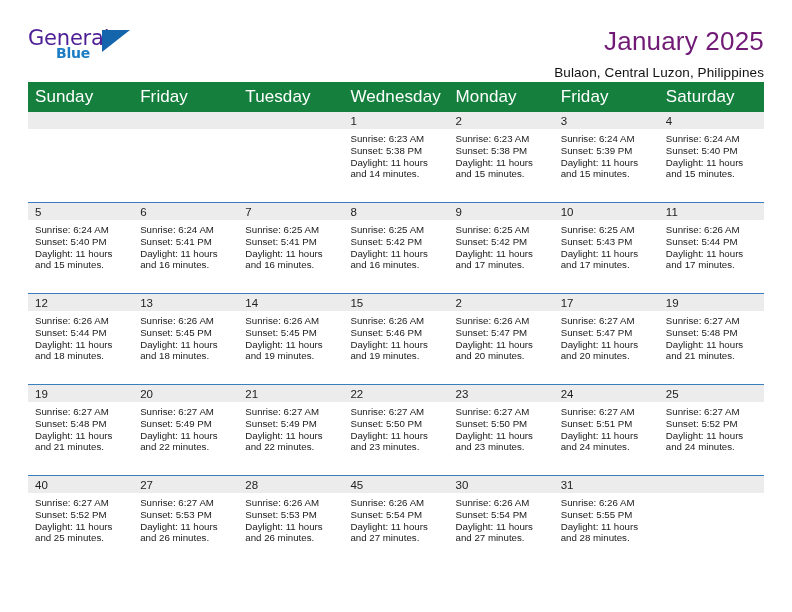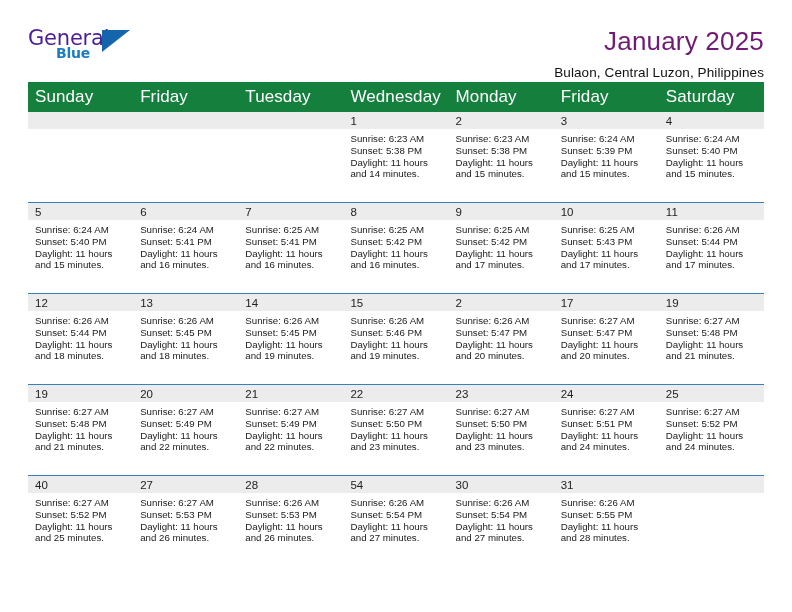--- a/index.html
+++ b/index.html
@@ -408,21 +408,21 @@
           </td>
           <td>
             <span class="daynum">28</span>
             <div class="dayinfo">
               <div class="sunrise">Sunrise: 6:26 AM</div>
               <div class="sunset">Sunset: 5:53 PM</div>
               <div class="daylight">Daylight: 11 hours and 26 minutes.</div>
             </div>
           </td>
           <td>
-            <span class="daynum">54</span>
+            <span class="daynum">45</span>
             <div class="dayinfo">
               <div class="sunrise">Sunrise: 6:26 AM</div>
               <div class="sunset">Sunset: 5:54 PM</div>
               <div class="daylight">Daylight: 11 hours and 27 minutes.</div>
             </div>
           </td>
           <td>
             <span class="daynum">30</span>
             <div class="dayinfo">
               <div class="sunrise">Sunrise: 6:26 AM</div>

